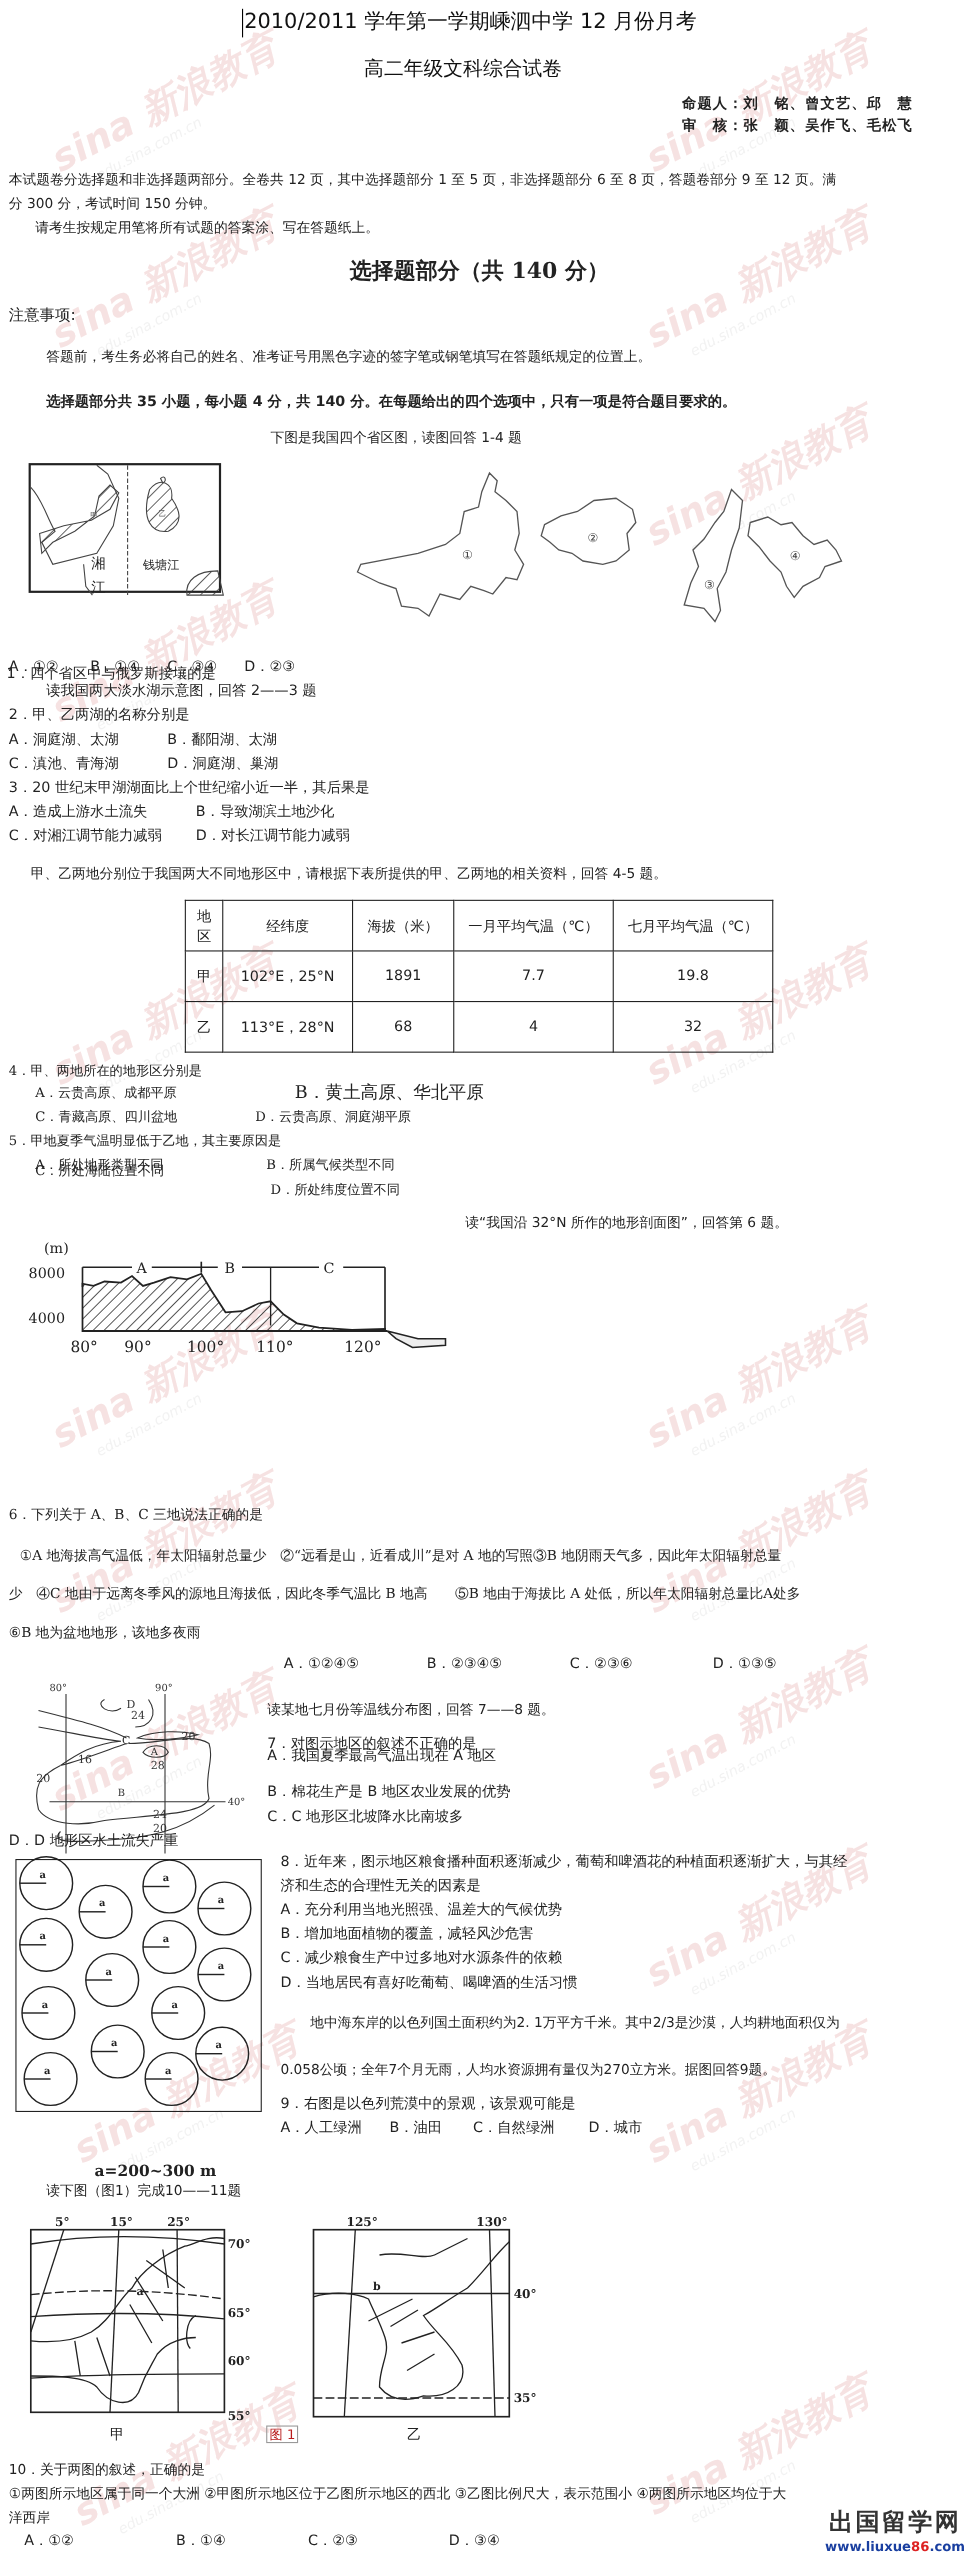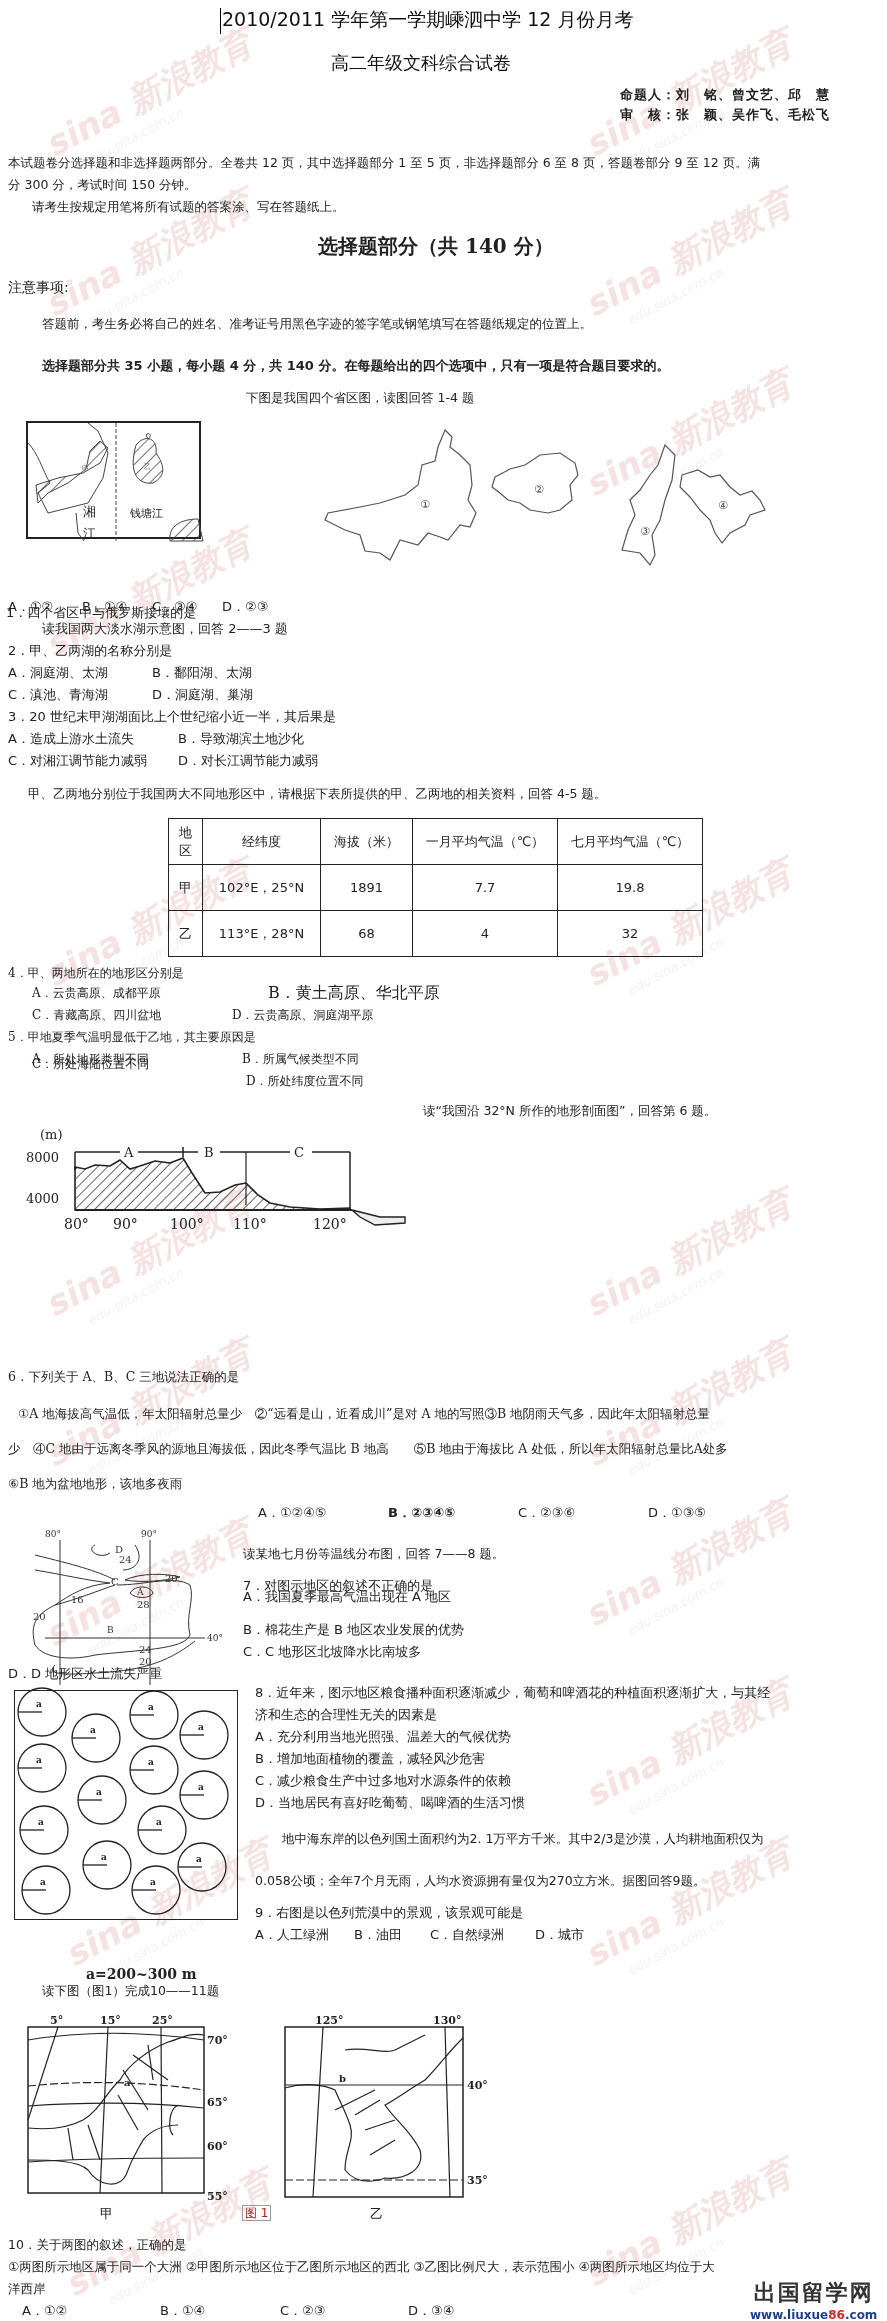--- a/index.html
+++ b/index.html
@@ -207,21 +207,21 @@
   <text x="150" y="104" font-size="14" font-family="DejaVu Serif, serif" fill="#222">100°</text>
   <text x="213" y="104" font-size="14" font-family="DejaVu Serif, serif" fill="#222">110°</text>
   <text x="293" y="104" font-size="14" font-family="DejaVu Serif, serif" fill="#222">120°</text>
 </svg>
 
 <div class="abs t serif" style="left:8px;top:1368px;font-size:12.5px;">6．下列关于 A、B、C 三地说法正确的是</div>
 <div class="abs t serif" style="left:18px;top:1405px;font-size:12.5px;">①A 地海拔高气温低，年太阳辐射总量少　②“远看是山，近看成川”是对 A 地的写照③B 地阴雨天气多，因此年太阳辐射总量</div>
 <div class="abs t serif" style="left:8px;top:1440px;font-size:12.5px;">少　④C 地由于远离冬季风的源地且海拔低，因此冬季气温比 B 地高　　⑤B 地由于海拔比 A 处低，所以年太阳辐射总量比A处多</div>
 <div class="abs t serif" style="left:8px;top:1475px;font-size:12.5px;">⑥B 地为盆地地形，该地多夜雨</div>
 <div class="abs t" style="left:258px;top:1504px;">A．①②④⑤</div>
-<div class="abs t" style="left:388px;top:1504px;font-weight:bold;">B．②③④⑤</div>
+<div class="abs t" style="left:388px;top:1504px;">B．②③④⑤</div>
 <div class="abs t" style="left:518px;top:1504px;">C．②③⑥</div>
 <div class="abs t" style="left:648px;top:1504px;">D．①③⑤</div>
 
 <svg style="left:15px;top:1525px;" width="230" height="160">
   <line x1="45" y1="15" x2="45" y2="160" stroke="#333"></line>
   <line x1="135" y1="15" x2="135" y2="160" stroke="#333"></line>
   <line x1="30" y1="113" x2="190" y2="113" stroke="#333"></line>
   <path d="M80,20 C70,25 85,35 95,28 M120,20 C130,35 120,45 108,45" fill="none" stroke="#333"></path>
   <path d="M20,30 C60,40 80,45 100,55 M20,45 C50,50 70,55 95,58 C70,60 55,70 40,80 M40,80 C60,75 85,65 100,60" fill="none" stroke="#333"></path>
   <path d="M110,55 C125,48 150,48 165,52 C150,56 125,58 110,55 Z" fill="none" stroke="#333"></path>

